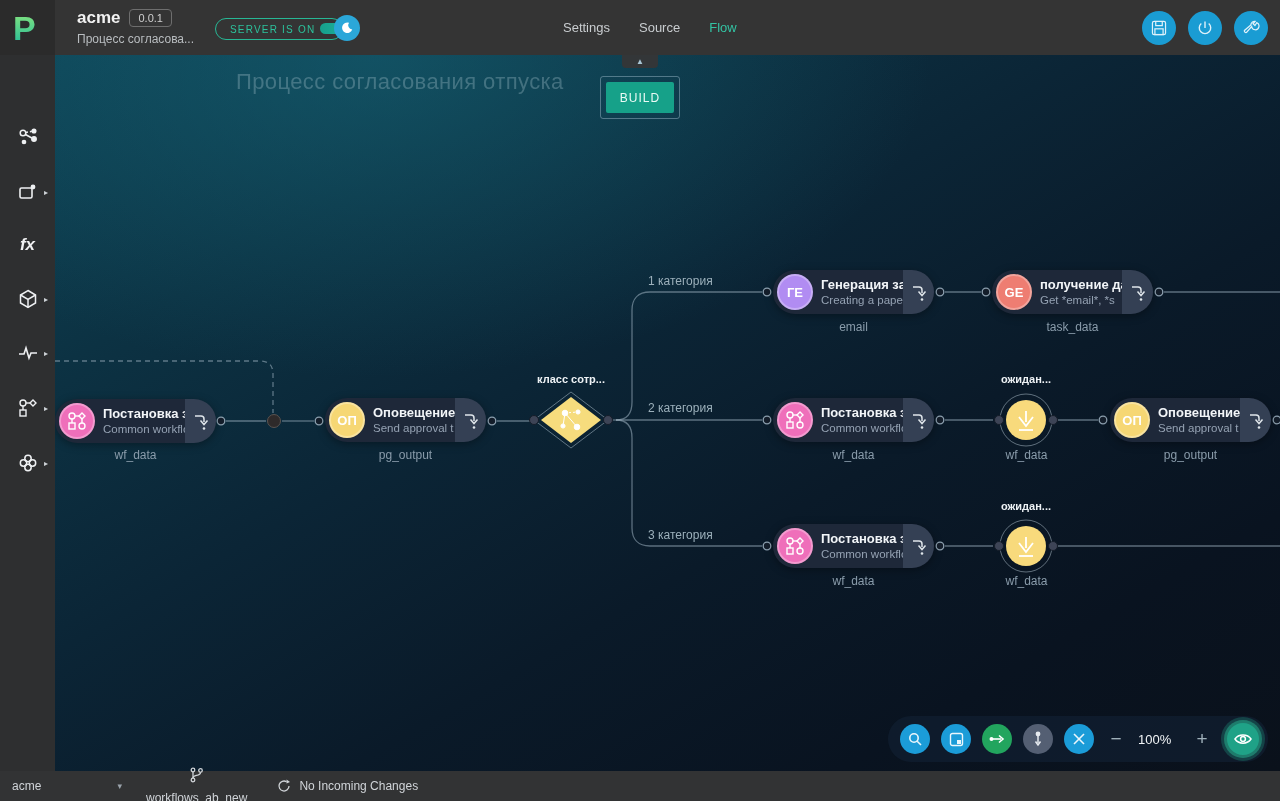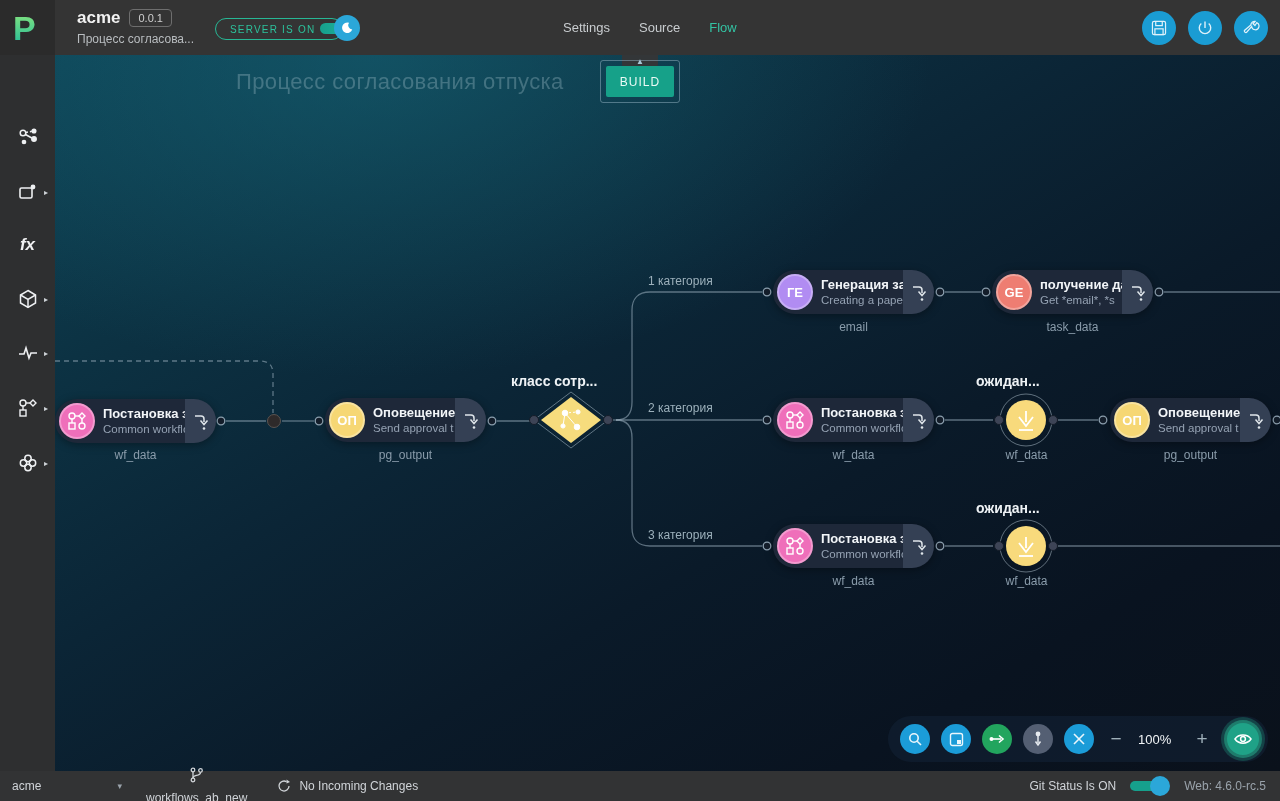--- a/index.html
+++ b/index.html
@@ -15,40 +15,40 @@
   }
   #flow-title { position:absolute; left:236px; top:69px; font-size:22px; letter-spacing:.4px;
     color:rgba(150,182,192,0.38); z-index:2; }
 
   #wires { position:absolute; left:0; top:0; width:1280px; height:801px; z-index:1; pointer-events:none; }
 
   
   #build-tab { position:absolute; left:622px; top:55px; width:36px; height:13px; background:#333638;
     border-radius:0 0 4px 4px; display:flex; align-items:center; justify-content:center;
     color:#a9c7d6; font-size:8px; z-index:3; }
-  #build-panel { position:absolute; left:600px; top:60px; width:80px; height:43px;
+  #build-panel { position:absolute; left:600px; top:76px; width:80px; height:43px;
     border:1px solid rgba(150,180,195,0.5); border-radius:3px; z-index:3; padding:5px; }
   #build-btn { width:100%; height:100%; background:#16a189; border:none; border-radius:2px;
     color:#eafaf5; font-size:12px; letter-spacing:1px; font-family:inherit; cursor:pointer; }
 
   
   .node { position:absolute; width:161px; height:44px; border-radius:22px;
     background:#1e2839; display:flex; align-items:center; z-index:2; cursor:pointer;
     box-shadow:0 2px 8px rgba(0,0,0,0.35); }
   .node-icon { width:36px; height:36px; min-width:36px; border-radius:50%; margin-left:4px;
     display:flex; align-items:center; justify-content:center; color:#fff; font-weight:bold;
     font-size:13px; border:2px solid rgba(255,255,255,0.30); }
   .node-text { margin-left:8px; width:82px; overflow:hidden; }
   .node-title { color:#f2f5f8; font-size:13px; font-weight:bold; white-space:nowrap; line-height:16px; }
   .node-sub { color:#95a2b3; font-size:11.5px; white-space:nowrap; line-height:14px; }
   .node-tail { width:31px; height:44px; margin-left:auto; background:rgba(84,99,126,0.40);
     border-radius:0 22px 22px 0; display:flex; align-items:center; justify-content:center; }
   .caption { position:absolute; width:161px; text-align:center; color:#8a9cab; font-size:12px; z-index:2; }
   .branch-label { position:absolute; color:#9cb0bb; font-size:12px; z-index:2; }
-  .float-label { position:absolute; color:#eef2f5; font-size:14px; font-weight:bold; z-index:2; }
+  .float-label { position:absolute; color:#eef2f5; font-size:11px; font-weight:bold; text-align:center; z-index:2; }
   .shape-node { position:absolute; z-index:2; cursor:pointer; }
 
   
   #header { position:absolute; left:0; top:0; width:1280px; height:55px; background:#343434; z-index:5; }
   #logo-cell { position:absolute; left:0; top:0; width:55px; height:55px; background:#2b2b2b;
     display:flex; align-items:center; justify-content:center; cursor:pointer; }
   #brand { position:absolute; left:77px; top:8px; }
   #brand-top { display:flex; align-items:center; gap:9px; }
   #app-name { color:#f2f2f2; font-size:17px; font-weight:bold; }
   #version-badge { border:1px solid #6e6e6e; color:#cfcfcf; font-size:11px; border-radius:4px;
@@ -530,23 +530,15 @@
         </svg>
       <span>workflows_ab_new</span>
     </div>
     <div class="sb-item" id="sb-incoming">
       <svg width="14" height="14" viewBox="0 0 14 14" stroke="#d0d4d8" stroke-width="1.3" fill="none">
         <path d="M12 7 A5 5 0 1 1 9.5 2.7"></path>
           <path d="M9.5 0.5 L9.5 4.5 L13 3" fill="#d0d4d8" stroke="none"></path>
         </svg>
       <span>No Incoming Changes</span>
     </div>
-    <div id="sb-right">
-      <span>Git Status Is ON</span>
-      <div id="git-toggle">
-        <div id="git-track"></div>
-          <div id="git-knob"></div>
-      </div>
-      <span id="web-version">Web: 4.6.0-rc.5</span>
-    </div>
   </div>
 
 </div>
 
 </body></html>

